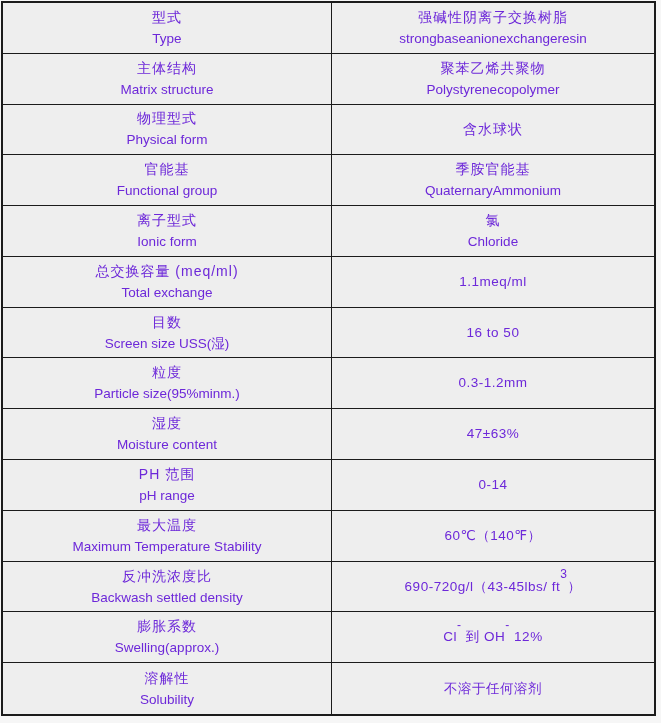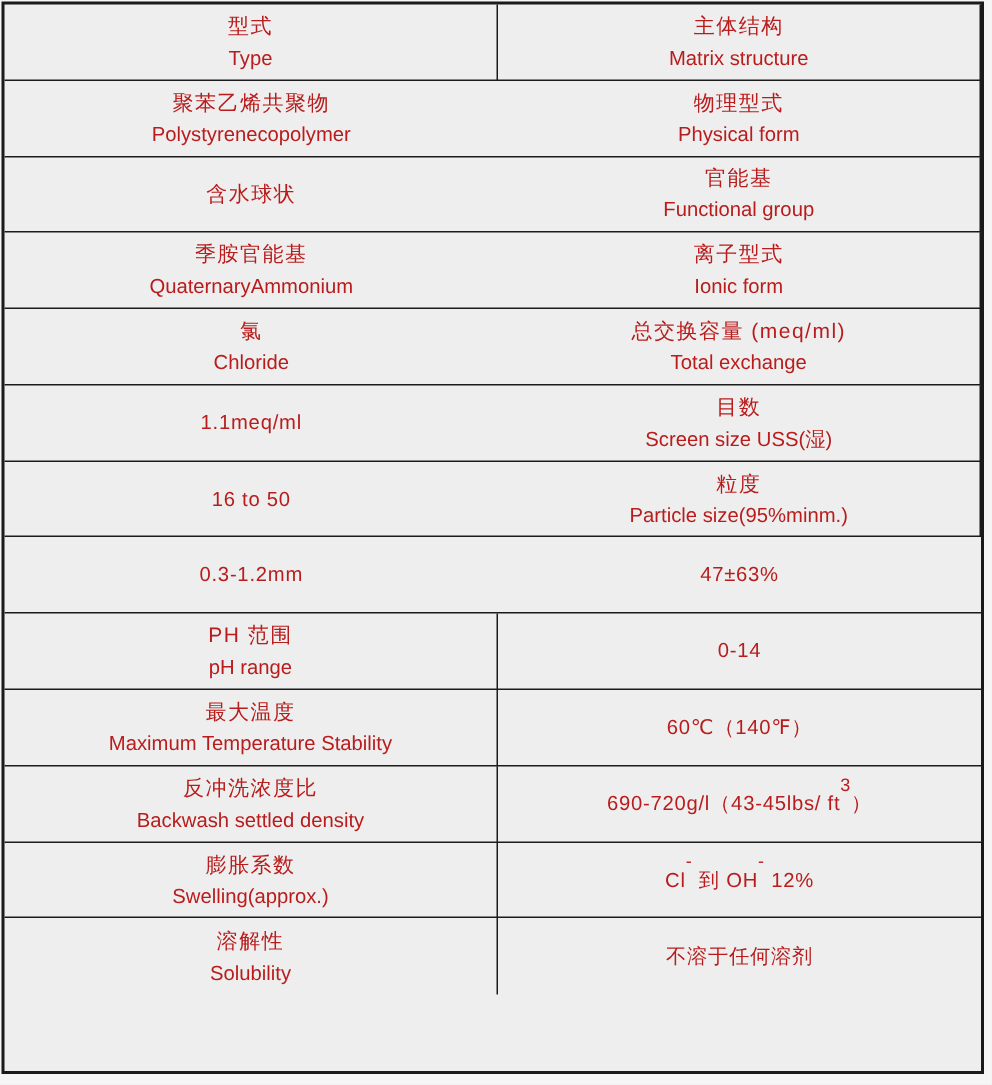--- a/index.html
+++ b/index.html
@@ -25,21 +25,21 @@
     display: grid;
     grid-template-columns: 329px 1fr;
     grid-template-rows: repeat(14, 1fr);
   }
   .cell {
     display: flex;
     flex-direction: column;
     align-items: center;
     justify-content: center;
     border-bottom: 1px solid #1b1b1b;
-    color: #b91c1c;
+    color: #6d28d9;
     text-align: center;
     overflow: hidden;
   }
   .cell.left {
     border-right: 1px solid #1b1b1b;
   }
   .cell.last {
     border-bottom: none;
   }
   .cn {
@@ -66,20 +66,24 @@
   }
 </style>
 </head>
 <body>
 
 <div class="spec-table">
 
   <div class="cell left">
     <div class="cn">型式</div>
     <div class="en">Type</div>
+  </div>
+  <div class="cell right">
+    <div class="cn">强碱性阴离子交换树脂</div>
+    <div class="en">strongbaseanionexchangeresin</div>
   </div>
 
   <div class="cell left">
     <div class="cn">主体结构</div>
     <div class="en">Matrix structure</div>
   </div>
   <div class="cell right">
     <div class="cn">聚苯乙烯共聚物</div>
     <div class="en">Polystyrenecopolymer</div>
   </div>
@@ -127,20 +131,24 @@
   </div>
 
   <div class="cell left">
     <div class="cn">粒度</div>
     <div class="en">Particle size(95%minm.)</div>
   </div>
   <div class="cell right">
     <div class="val">0.3-1.2mm</div>
   </div>
 
+  <div class="cell left">
+    <div class="cn">湿度</div>
+    <div class="en">Moisture content</div>
+  </div>
   <div class="cell right">
     <div class="val">47±63%</div>
   </div>
 
   <div class="cell left">
     <div class="cn">PH 范围</div>
     <div class="en">pH range</div>
   </div>
   <div class="cell right">
     <div class="val">0-14</div>

